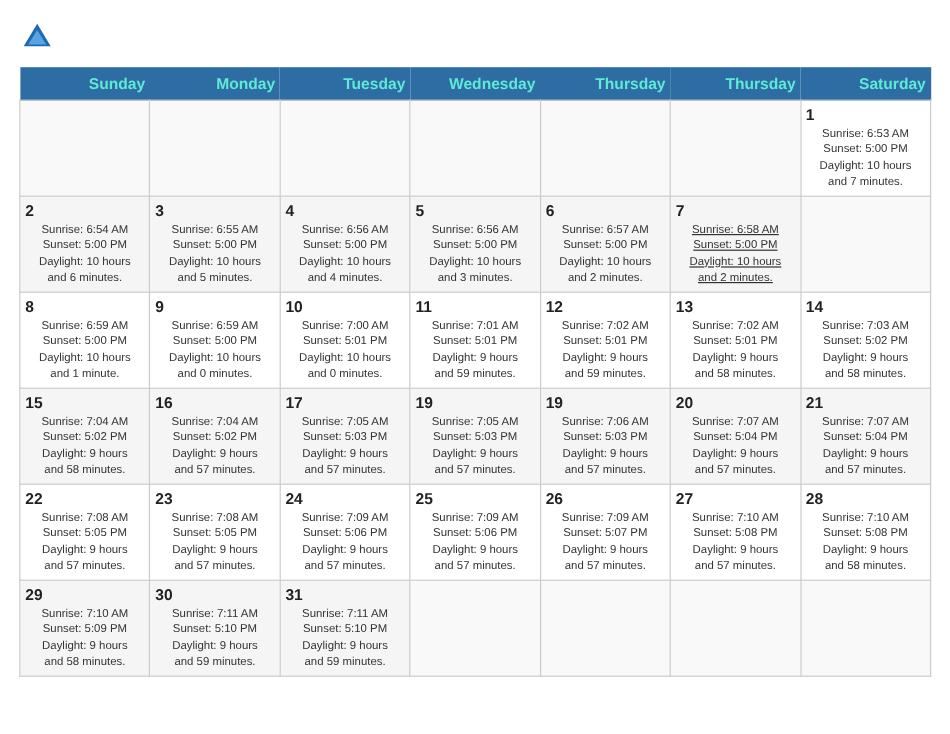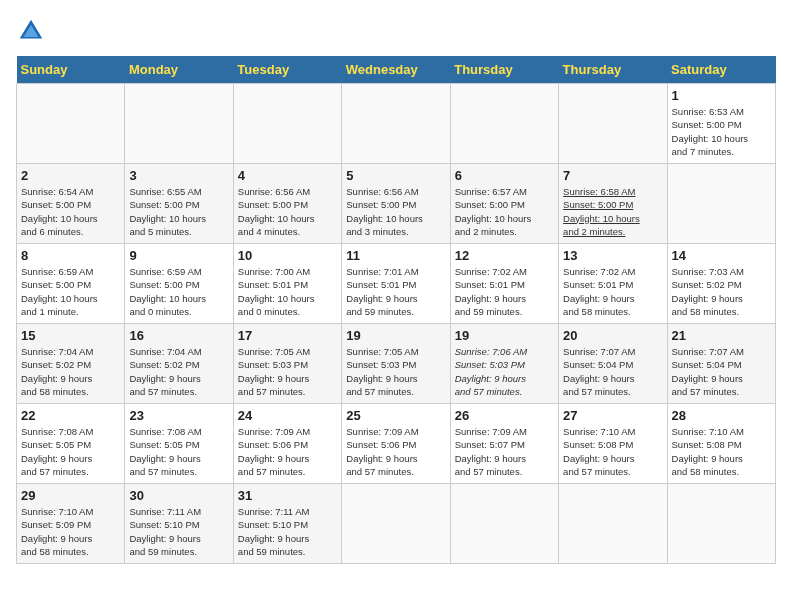--- a/index.html
+++ b/index.html
@@ -46,23 +46,23 @@
       font-size: 16px;
       color: #555;
     }
     table {
       width: 100%;
       border-collapse: collapse;
       font-size: 10px;
     }
     thead th {
       background-color: #2e6da4;
-      color: #fde047;
+      color: #5eead4;
       padding: 6px 4px;
-      text-align: left;
+      text-align: right;
       font-size: 13px;
       font-weight: bold;
     }
     tbody td {
       border: 1px solid #ccc;
       vertical-align: top;
       padding: 4px;
       min-height: 80px;
       height: 80px;
       width: calc(100% / 7);
@@ -77,20 +77,21 @@
       font-size: 13px;
       font-weight: bold;
       color: #222;
       display: block;
       margin-bottom: 2px;
     }
     .day-info {
       font-size: 9.5px;
       color: #333;
       line-height: 1.4;
+      text-align: center;
     }
     .empty-cell {
       background: #f9f9f9 !important;
     }
   </style>
 </head>
 <body>
 
 <div>
   <div class="header-section">
@@ -258,21 +259,21 @@
           </td>
           <td>
             <span class="day-number">19</span>
             <div class="day-info" style="white-space: pre-line;">Sunrise: 7:05 AM
 Sunset: 5:03 PM
 Daylight: 9 hours
 and 57 minutes.</div>
           </td>
           <td>
             <span class="day-number">19</span>
-            <div class="day-info" style="white-space: pre-line; font-style: italic;">Sunrise: 7:06 AM
+            <div class="day-info" style="white-space: pre-line;">Sunrise: 7:06 AM
 Sunset: 5:03 PM
 Daylight: 9 hours
 and 57 minutes.</div>
           </td>
           <td>
             <span class="day-number">20</span>
             <div class="day-info" style="white-space: pre-line;">Sunrise: 7:07 AM
 Sunset: 5:04 PM
 Daylight: 9 hours
 and 57 minutes.</div>

